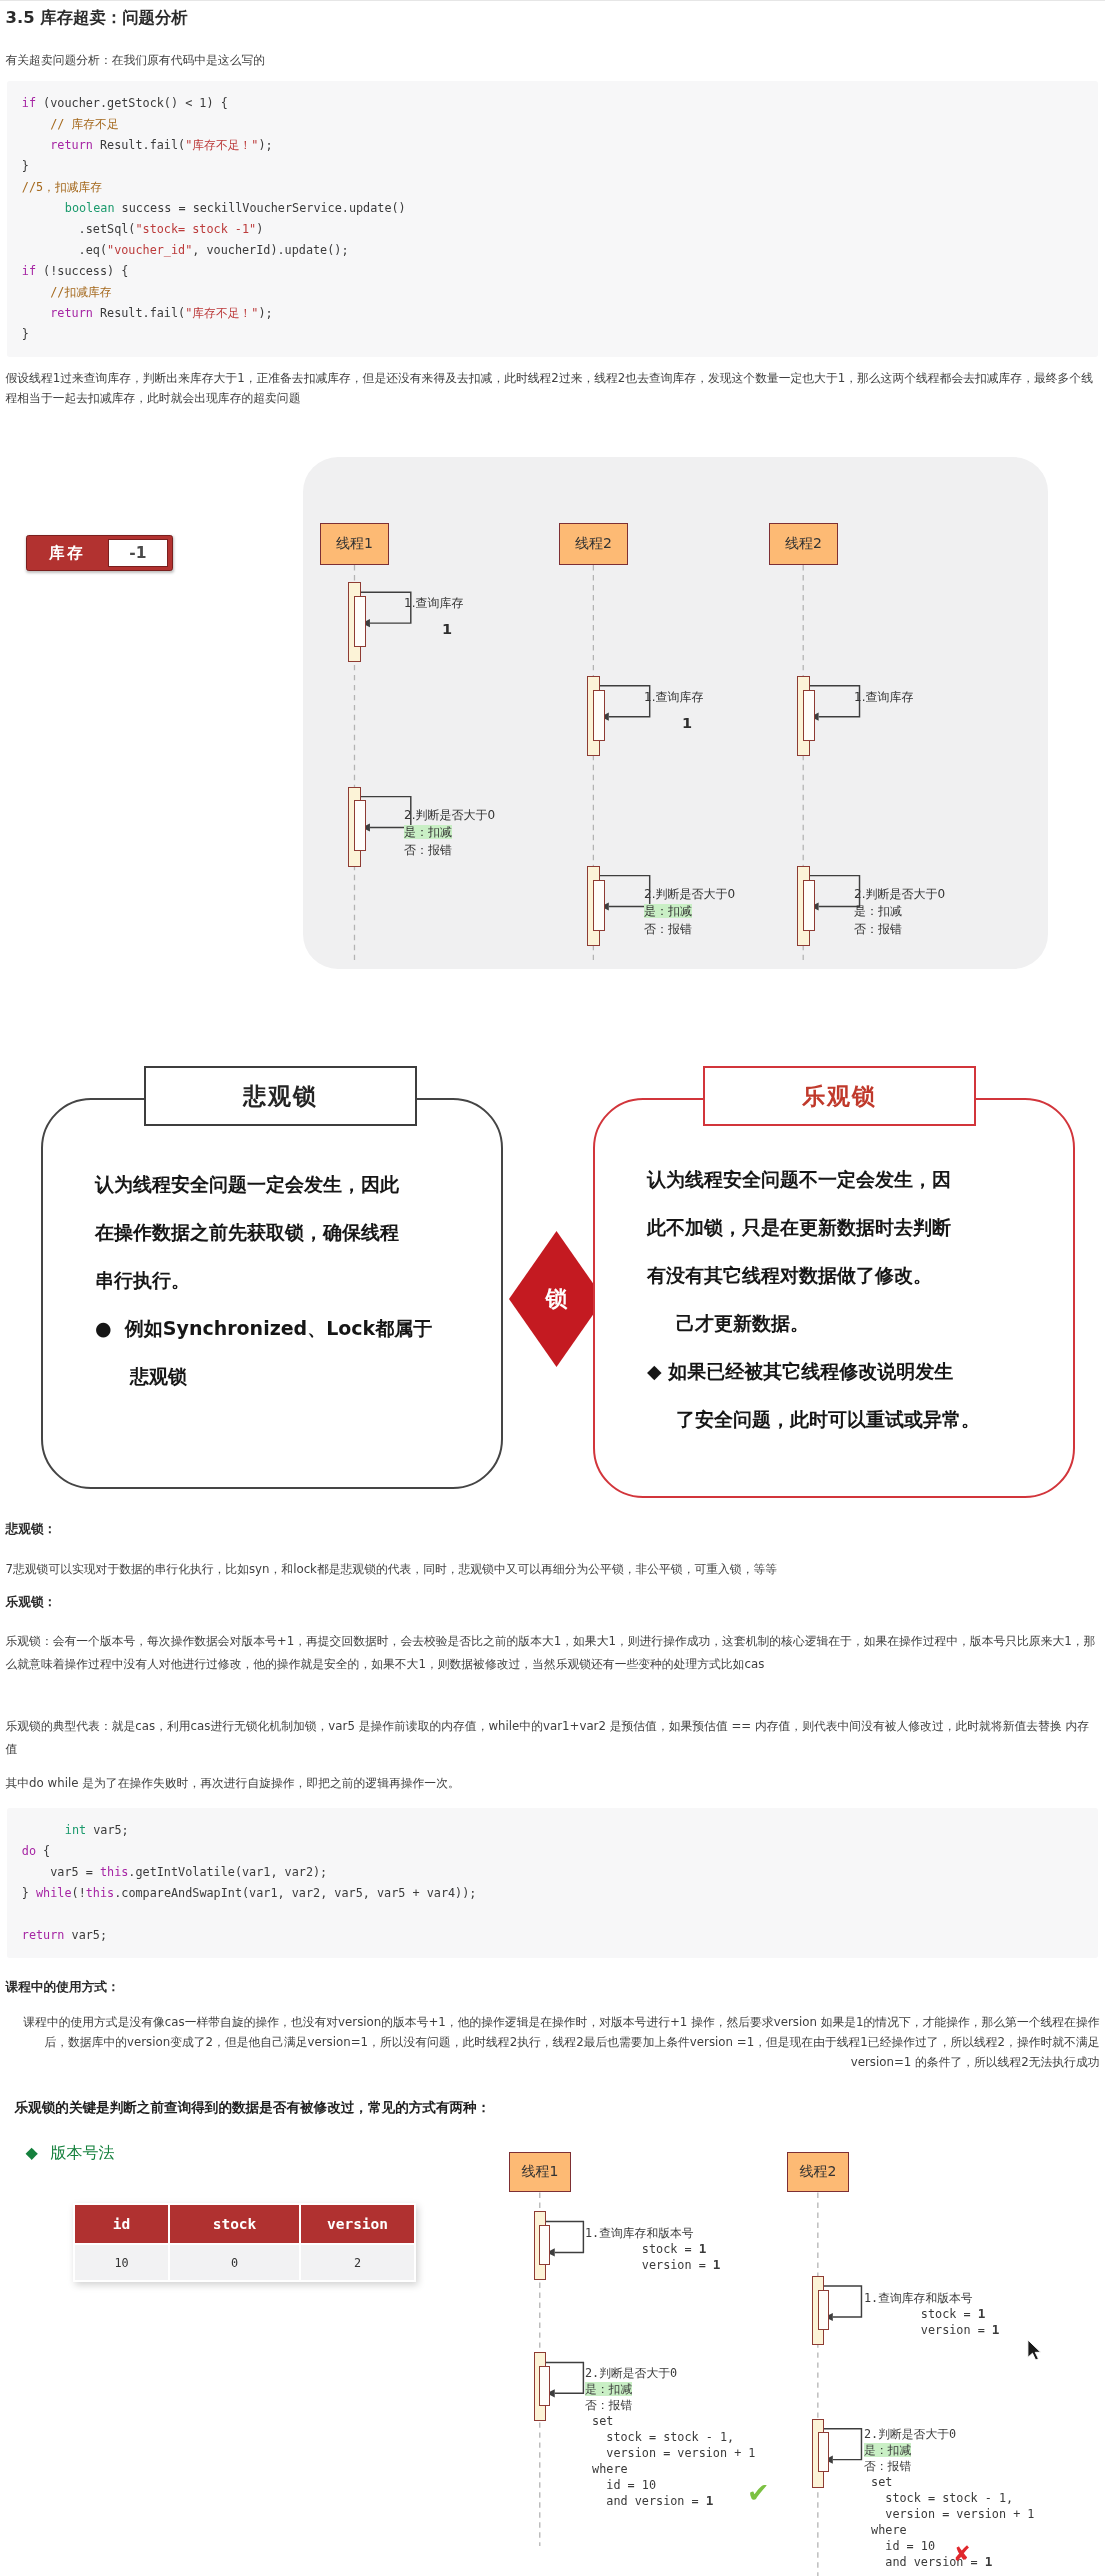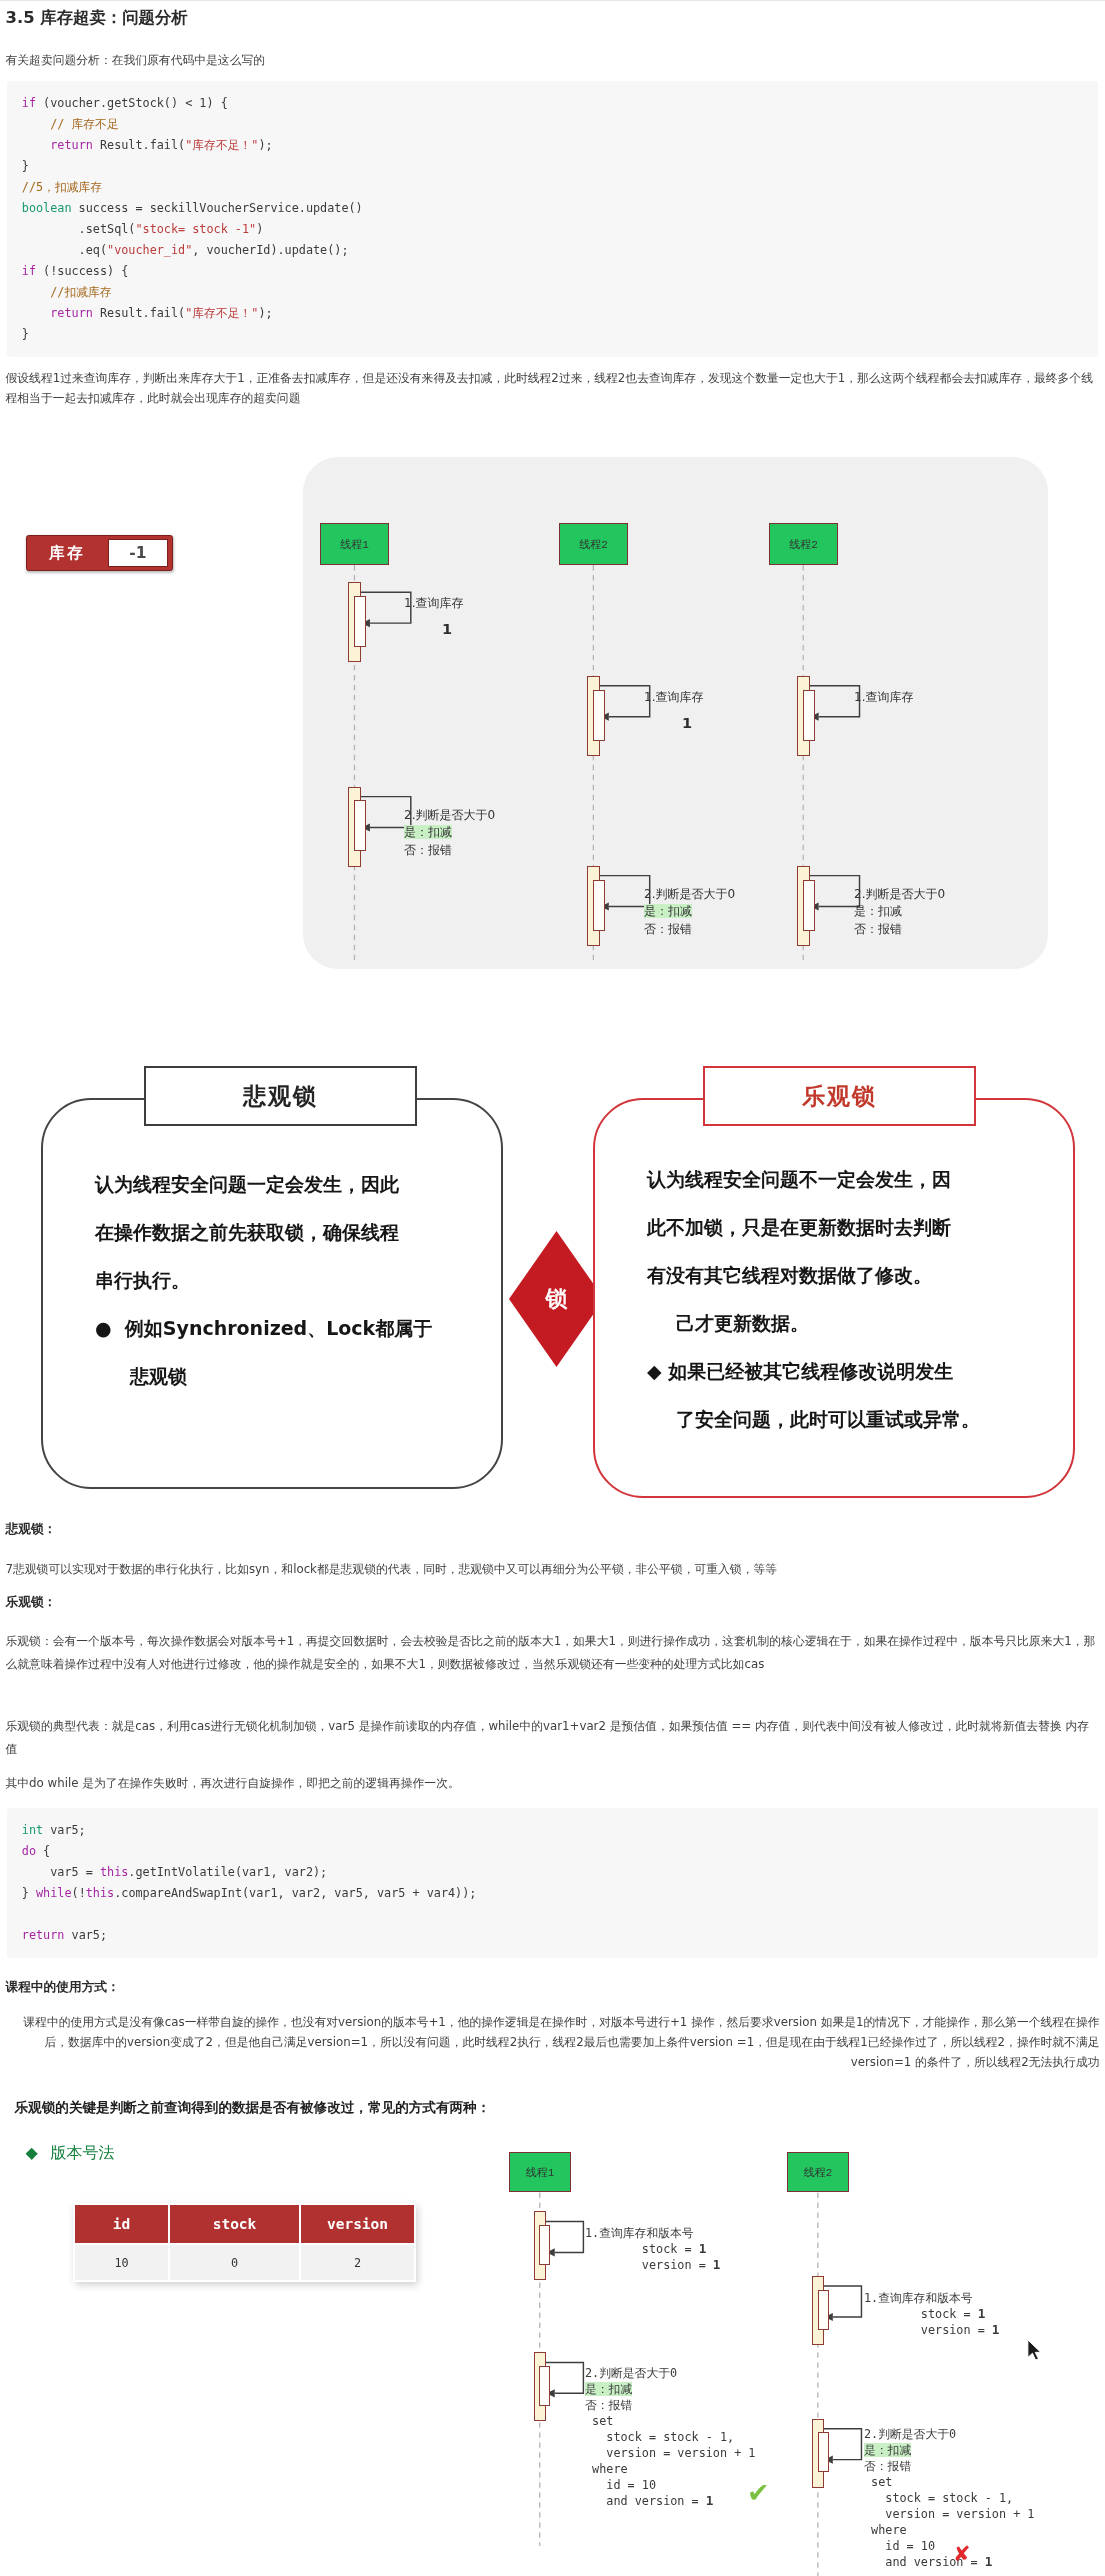--- a/index.html
+++ b/index.html
@@ -7,27 +7,27 @@
         font-family:"DejaVu Sans","Liberation Sans",sans-serif;border-top:0.9px solid #e6e6e6;}
   .h1{position:absolute;left:5.5px;top:5.5px;font-size:16.4px;font-weight:bold;color:#2b2b2b;}
   .para{position:absolute;font-size:11.8px;color:#3f3f3f;line-height:20px;}
   .subhead{position:absolute;font-size:12.7px;font-weight:bold;color:#2b2b2b;}
   .keyline{position:absolute;font-size:13.6px;font-weight:bold;color:#1f1f1f;}
   .vbullet{position:absolute;font-size:16px;font-weight:normal;color:#15803d;}
   .codeblock{position:absolute;left:7.3px;width:1091px;background:#f7f7f8;border-radius:2.7px;
              padding:11.8px 0 11.8px 14.5px;box-sizing:border-box;}
   .code-line{font-family:"DejaVu Sans Mono","Liberation Mono",monospace;font-size:11.8px;
              line-height:21px;white-space:pre;color:#3b3b3b;min-height:21px;}
-  .tok-k{color:#a626a4;}  .tok-t{color:#1a9a6c;}  .tok-s{color:#bc3b3b;}
+  .tok-k{color:#a626a4;}  .tok-t{color:#1a9a6c;margin-left:43px;}  .tok-s{color:#bc3b3b;}
   .tok-c{color:#a5691d;}  .tok-d{color:#3b3b3b;}
   .seq{position:absolute;left:0;width:1105px;}
   .seq-svg{position:absolute;left:0;top:0;z-index:1;}
   .gray-panel{position:absolute;background:#f0f0f1;border-radius:35px;z-index:0;}
-  .thread-box{position:absolute;background:#22c55e;border:1.8px solid #7d2f34;box-sizing:border-box;
-              display:flex;align-items:center;justify-content:center;font-size:11px;color:#333;z-index:3;font-family:Liberation Mono, monospace;}
+  .thread-box{position:absolute;background:#fdba74;border:1.8px solid #7d2f34;box-sizing:border-box;
+              display:flex;align-items:center;justify-content:center;font-size:14px;color:#333;z-index:3;}
   .act-outer{position:absolute;background:#fcf3d7;border:1.4px solid #8e3b33;box-sizing:border-box;z-index:2;}
   .act-inner{position:absolute;background:#fffdfa;border:1.4px solid #8e3b33;box-sizing:border-box;z-index:3;}
   .label-stack{position:absolute;z-index:4;}
   .seq-line{font-size:12px;line-height:17.3px;color:#333;white-space:pre;}
   .seq.mono .seq-line{font-family:"DejaVu Sans Mono","Liberation Mono",monospace;line-height:16px;
                       font-size:11.8px;color:#3a3a3a;}
   .seq-line .hl{background:#c9efc5;}
   .seq-line.num{font-weight:bold;font-size:14.5px;padding-left:38px;padding-top:9px;color:#2e2e2e;}
   .seq-line .bval{font-weight:bold;font-size:12.7px;}
   .mark{position:absolute;font-weight:bold;z-index:5;}

